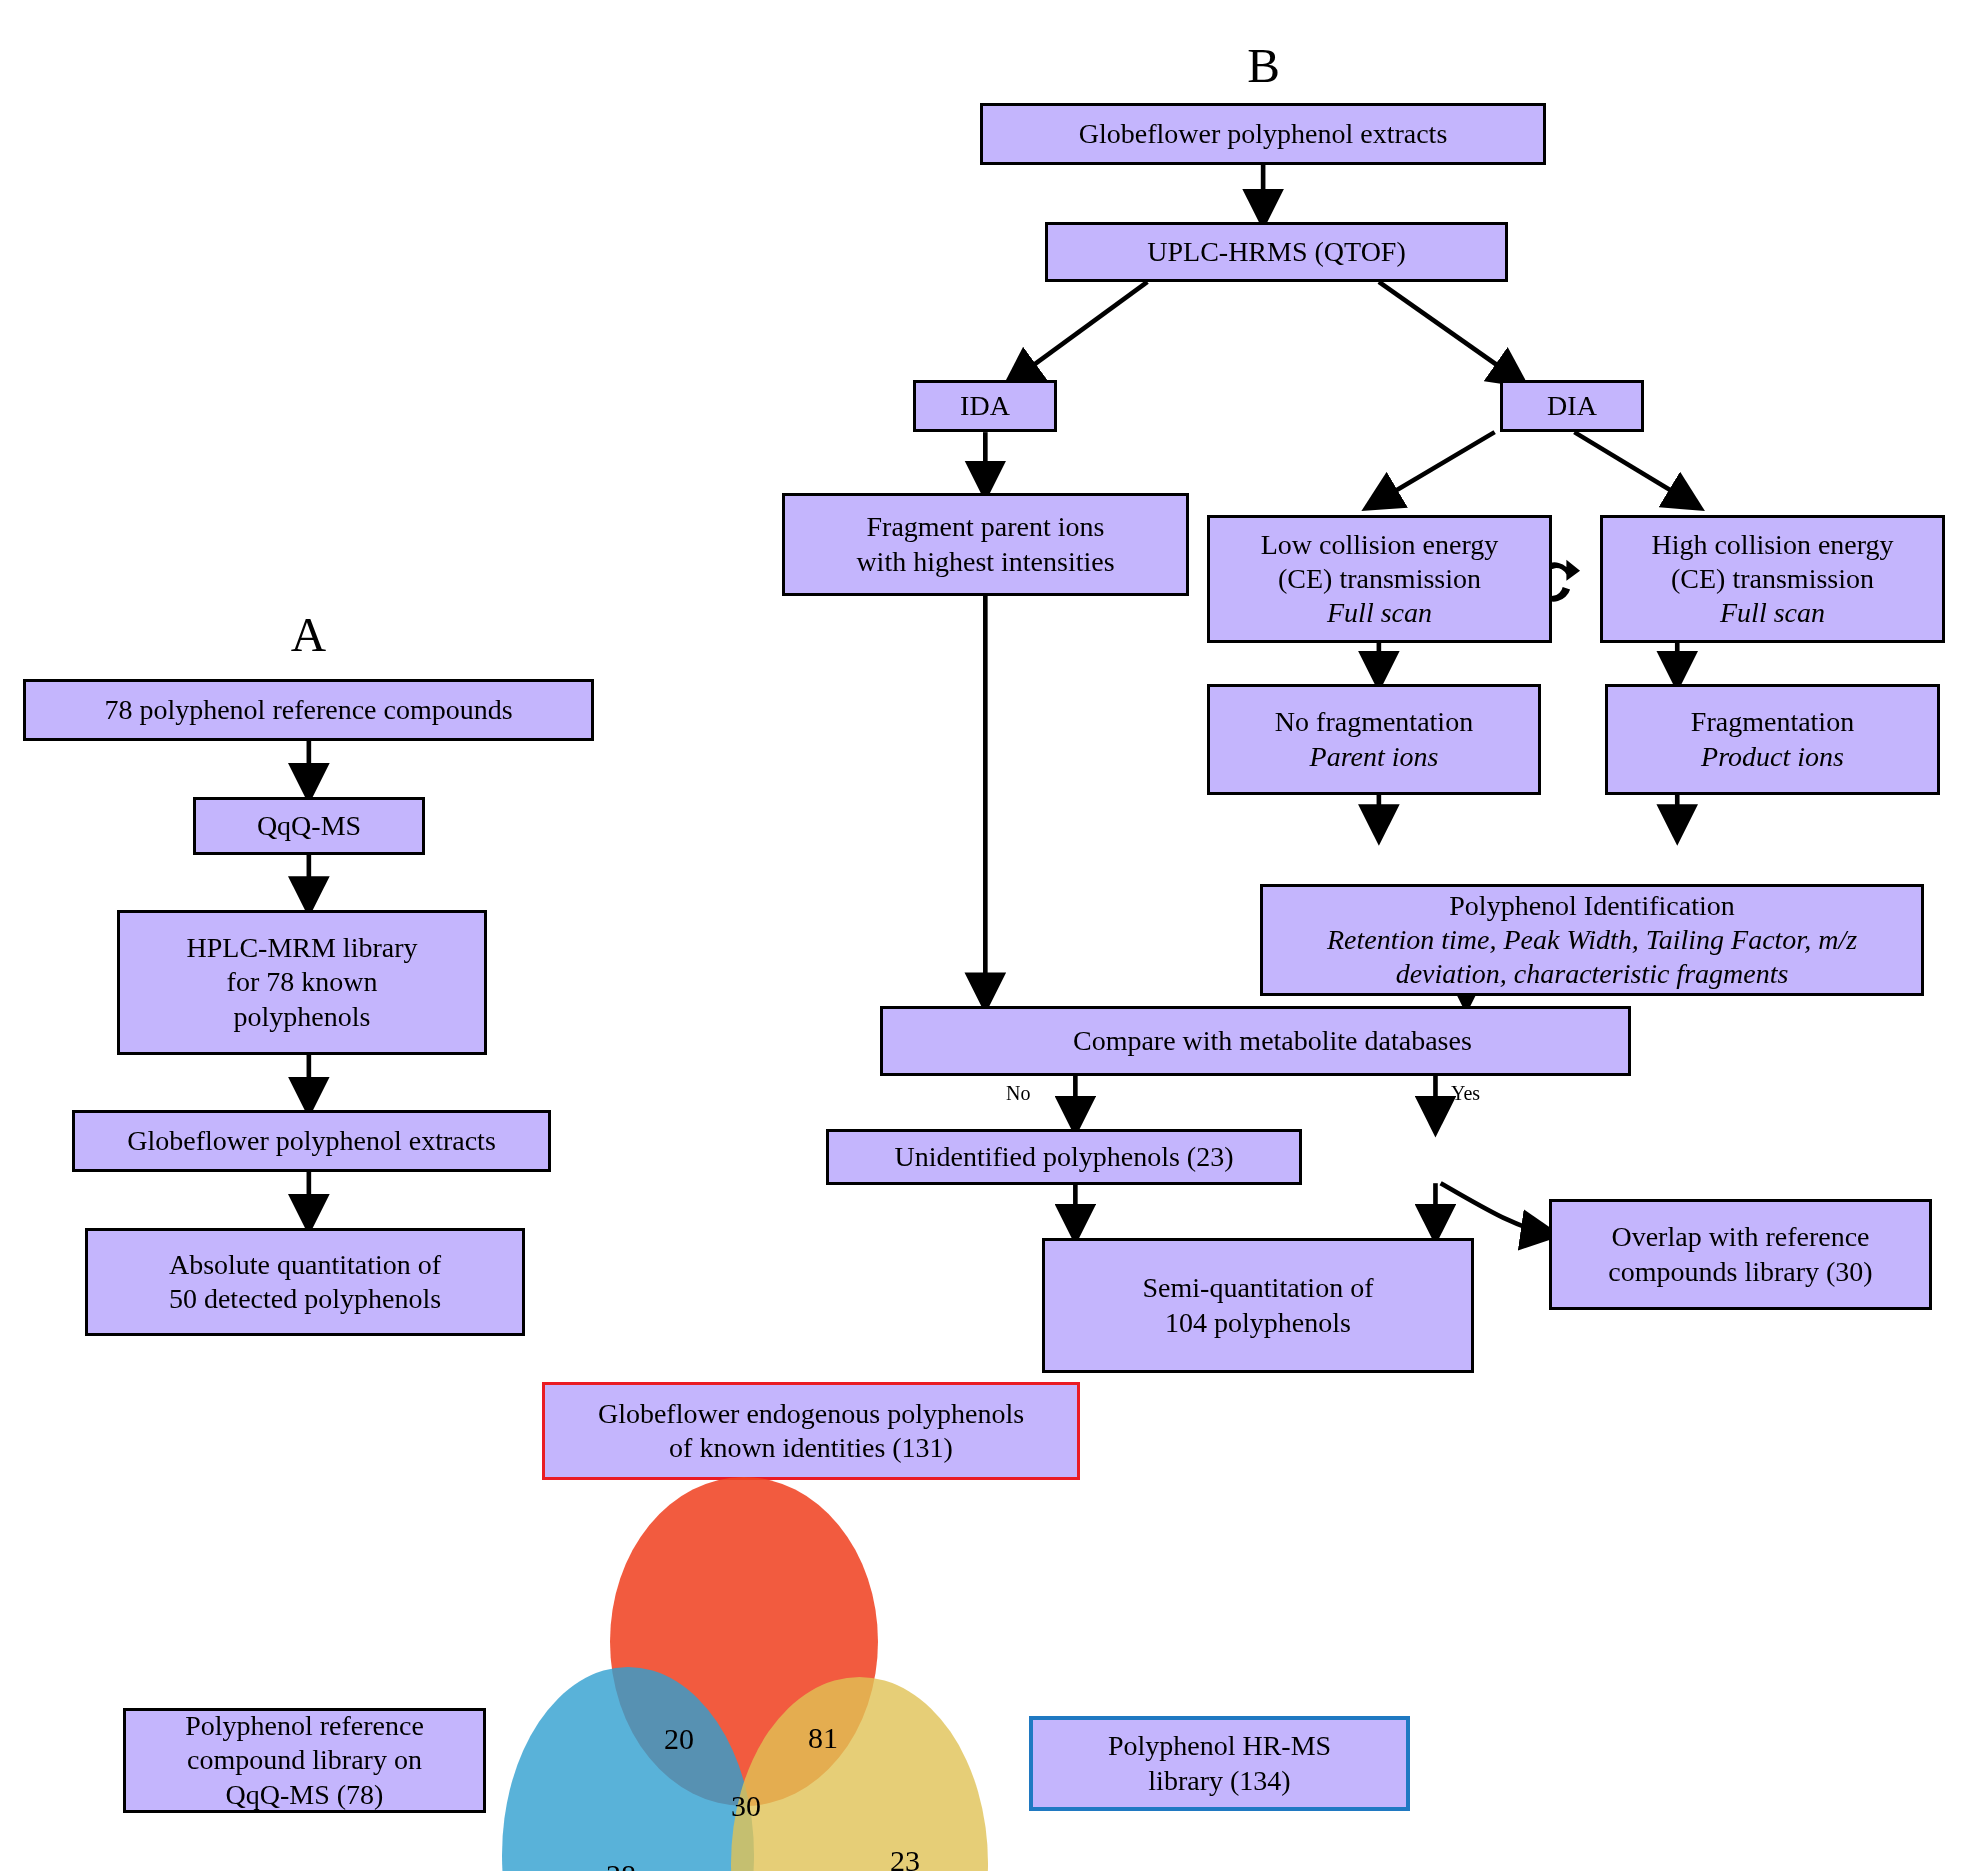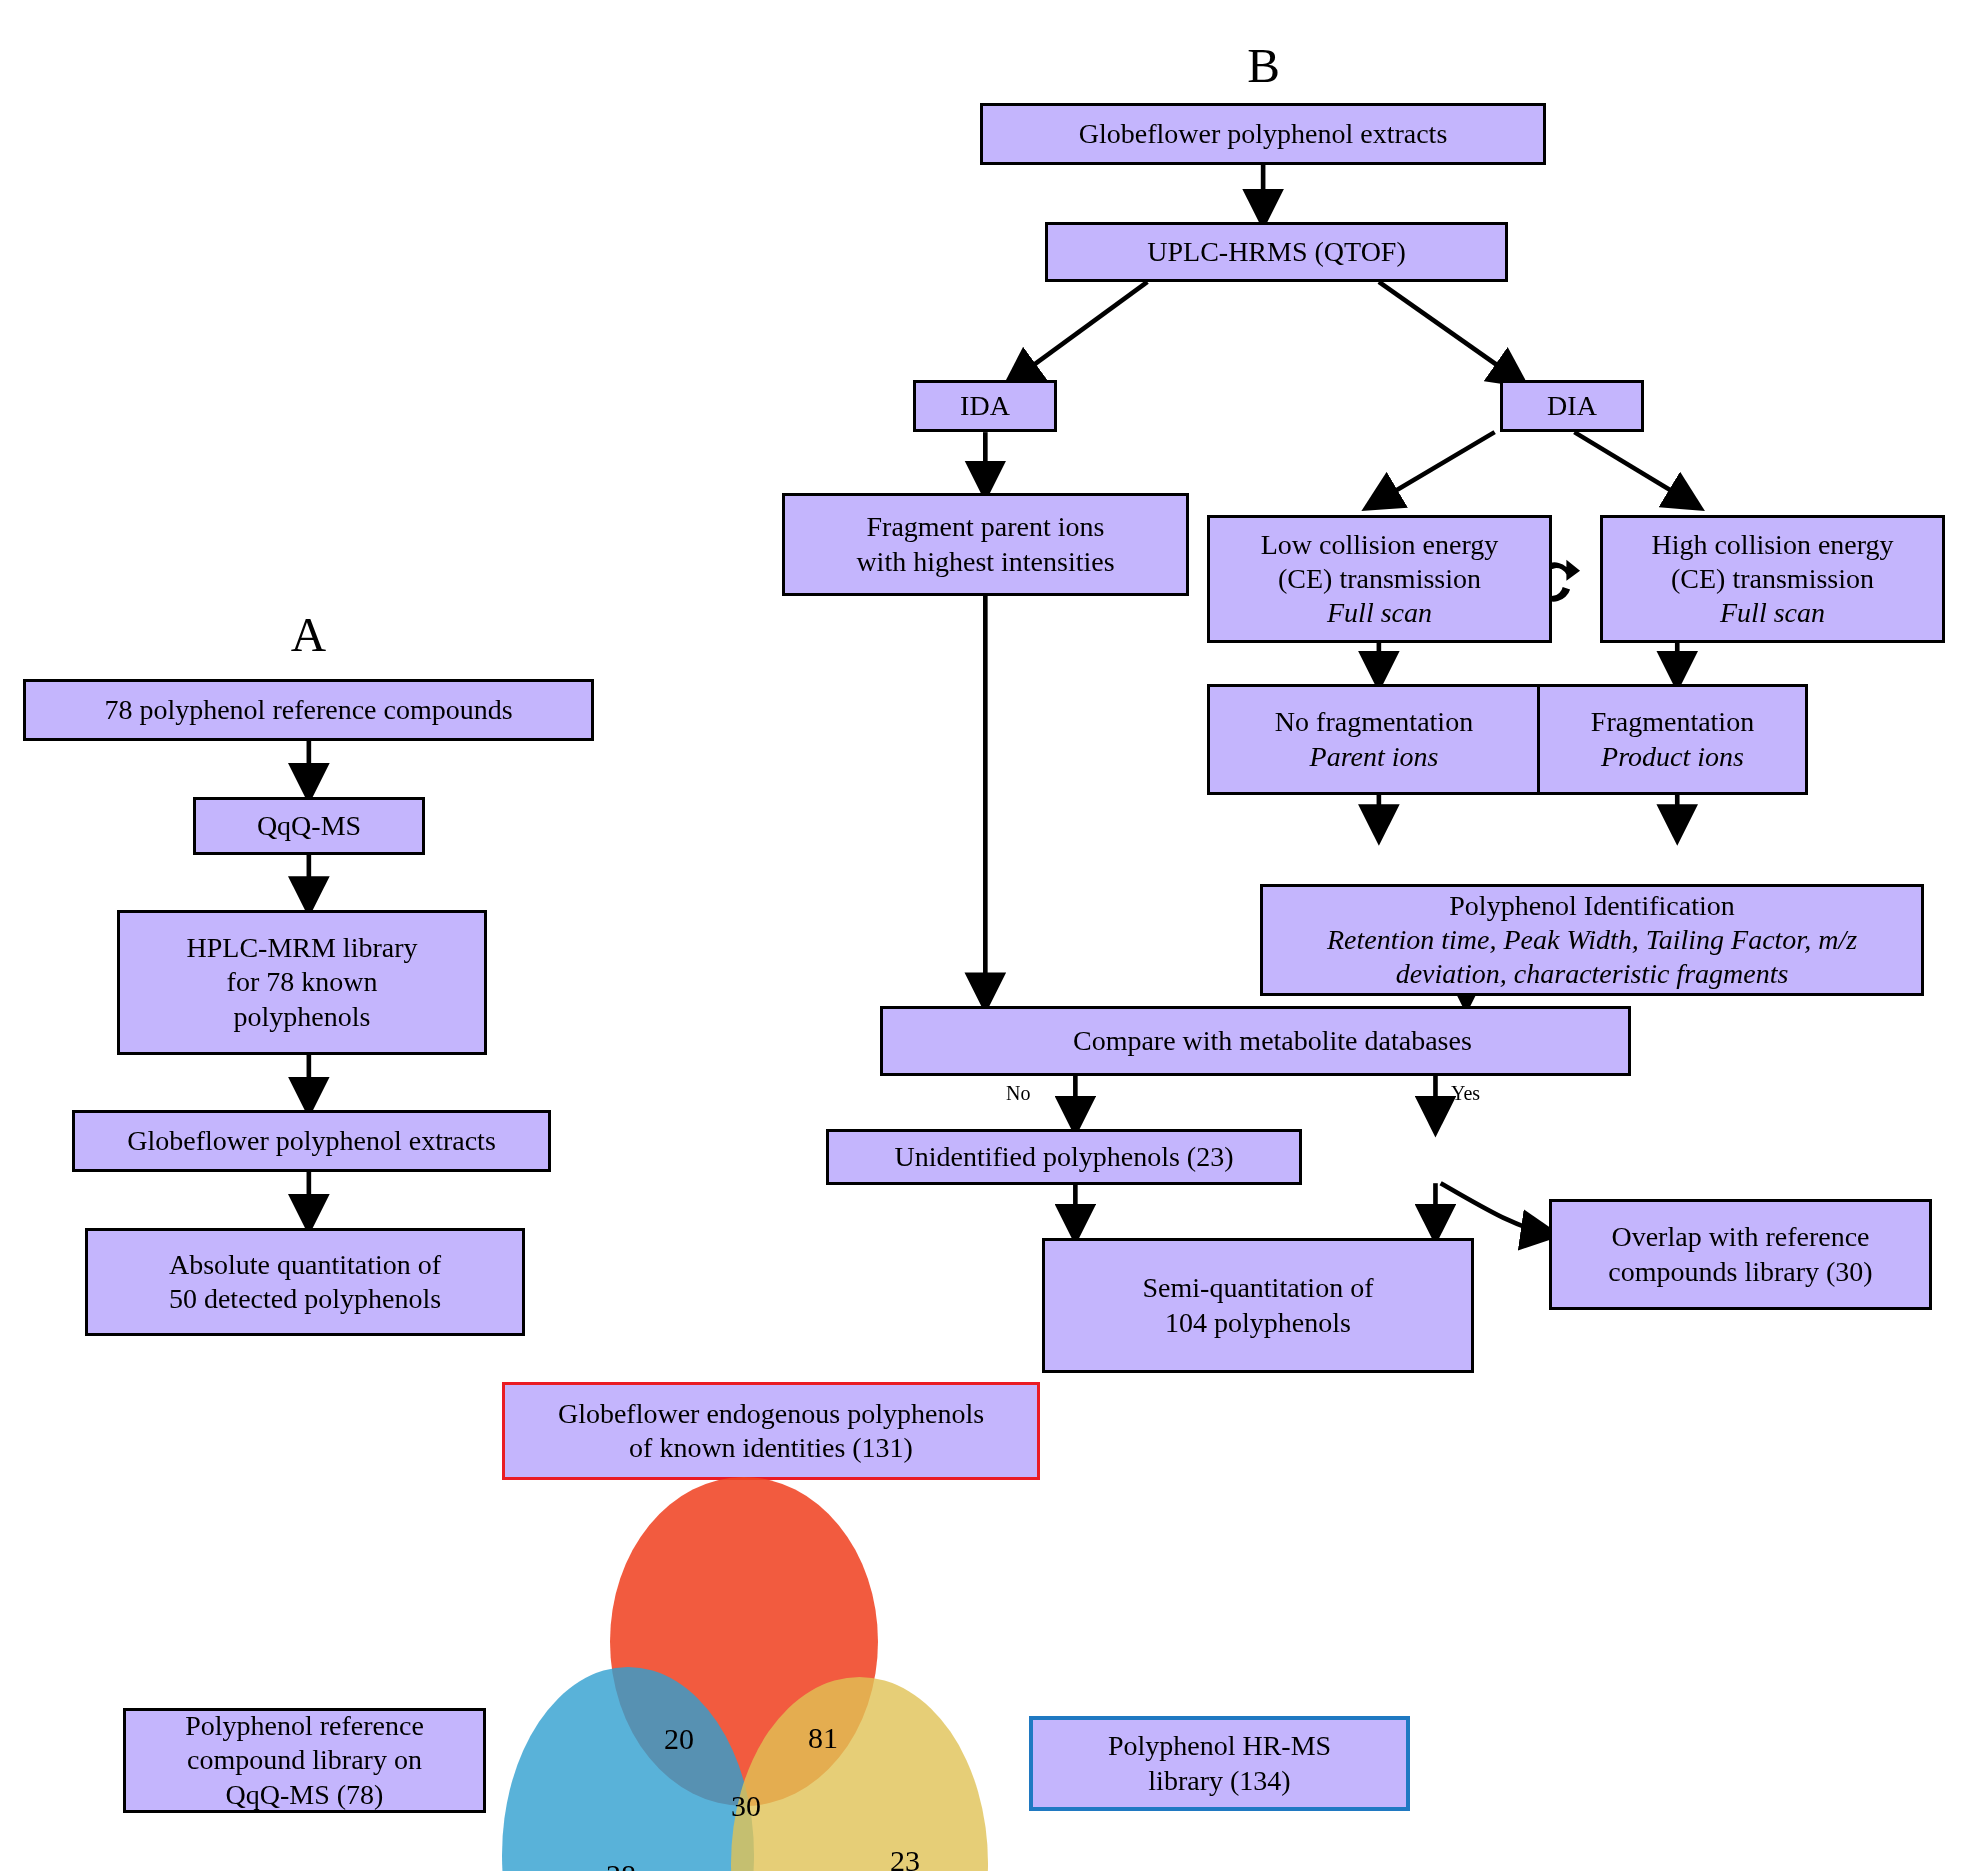--- a/index.html
+++ b/index.html
@@ -26,21 +26,21 @@
   .box .ital{font-style:italic;display:block;}
 
   .panel-letter{
     position:absolute;
     font-size:49px;
     line-height:1;
     text-align:center;
     font-family:"Liberation Serif","DejaVu Serif",serif;
   }
 
-  .redbox{border:3.1px solid #EA1C24;}
+  .redbox{border:3.1px solid #EA1C24;margin-left:40px;}
   .bluebox{border:4.1px solid #2079C2;}
 
   
   #venn{position:absolute;left:489px;top:1477px;width:607px;height:381px;}
   .vcirc{position:absolute;border-radius:50%;}
   .v-red{background:rgba(240,68,36,.88);}
   .v-blue{background:rgba(47,159,208,.80);}
   .v-yellow{background:rgba(224,194,85,.80);}
   .vnum{
     position:absolute;font-size:30px;line-height:1;color:#000;
@@ -175,21 +175,21 @@
     </span>
   </div>
 
   <div class="box" style="left:1207px;top:684px;width:334px;height:111px;">
     <span class="inner">
       <span style="display:block">No fragmentation</span>
       <span class="ital">Parent ions</span>
     </span>
   </div>
 
-  <div class="box" style="left:1537px;top:684px;width:271px;height:111px;">
+  <div class="box" style="left:1605px;top:684px;width:335px;height:111px;">
     <span class="inner">
       <span style="display:block">Fragmentation</span>
       <span class="ital">Product ions</span>
     </span>
   </div>
 
   <div class="box" style="left:1260px;top:838px;width:664px;height:112px;margin-top:46px;">
     <span class="inner">
       <span style="display:block">Polyphenol Identification</span>
       <span class="ital">Retention time, Peak Width, Tailing Factor, m/z</span>

